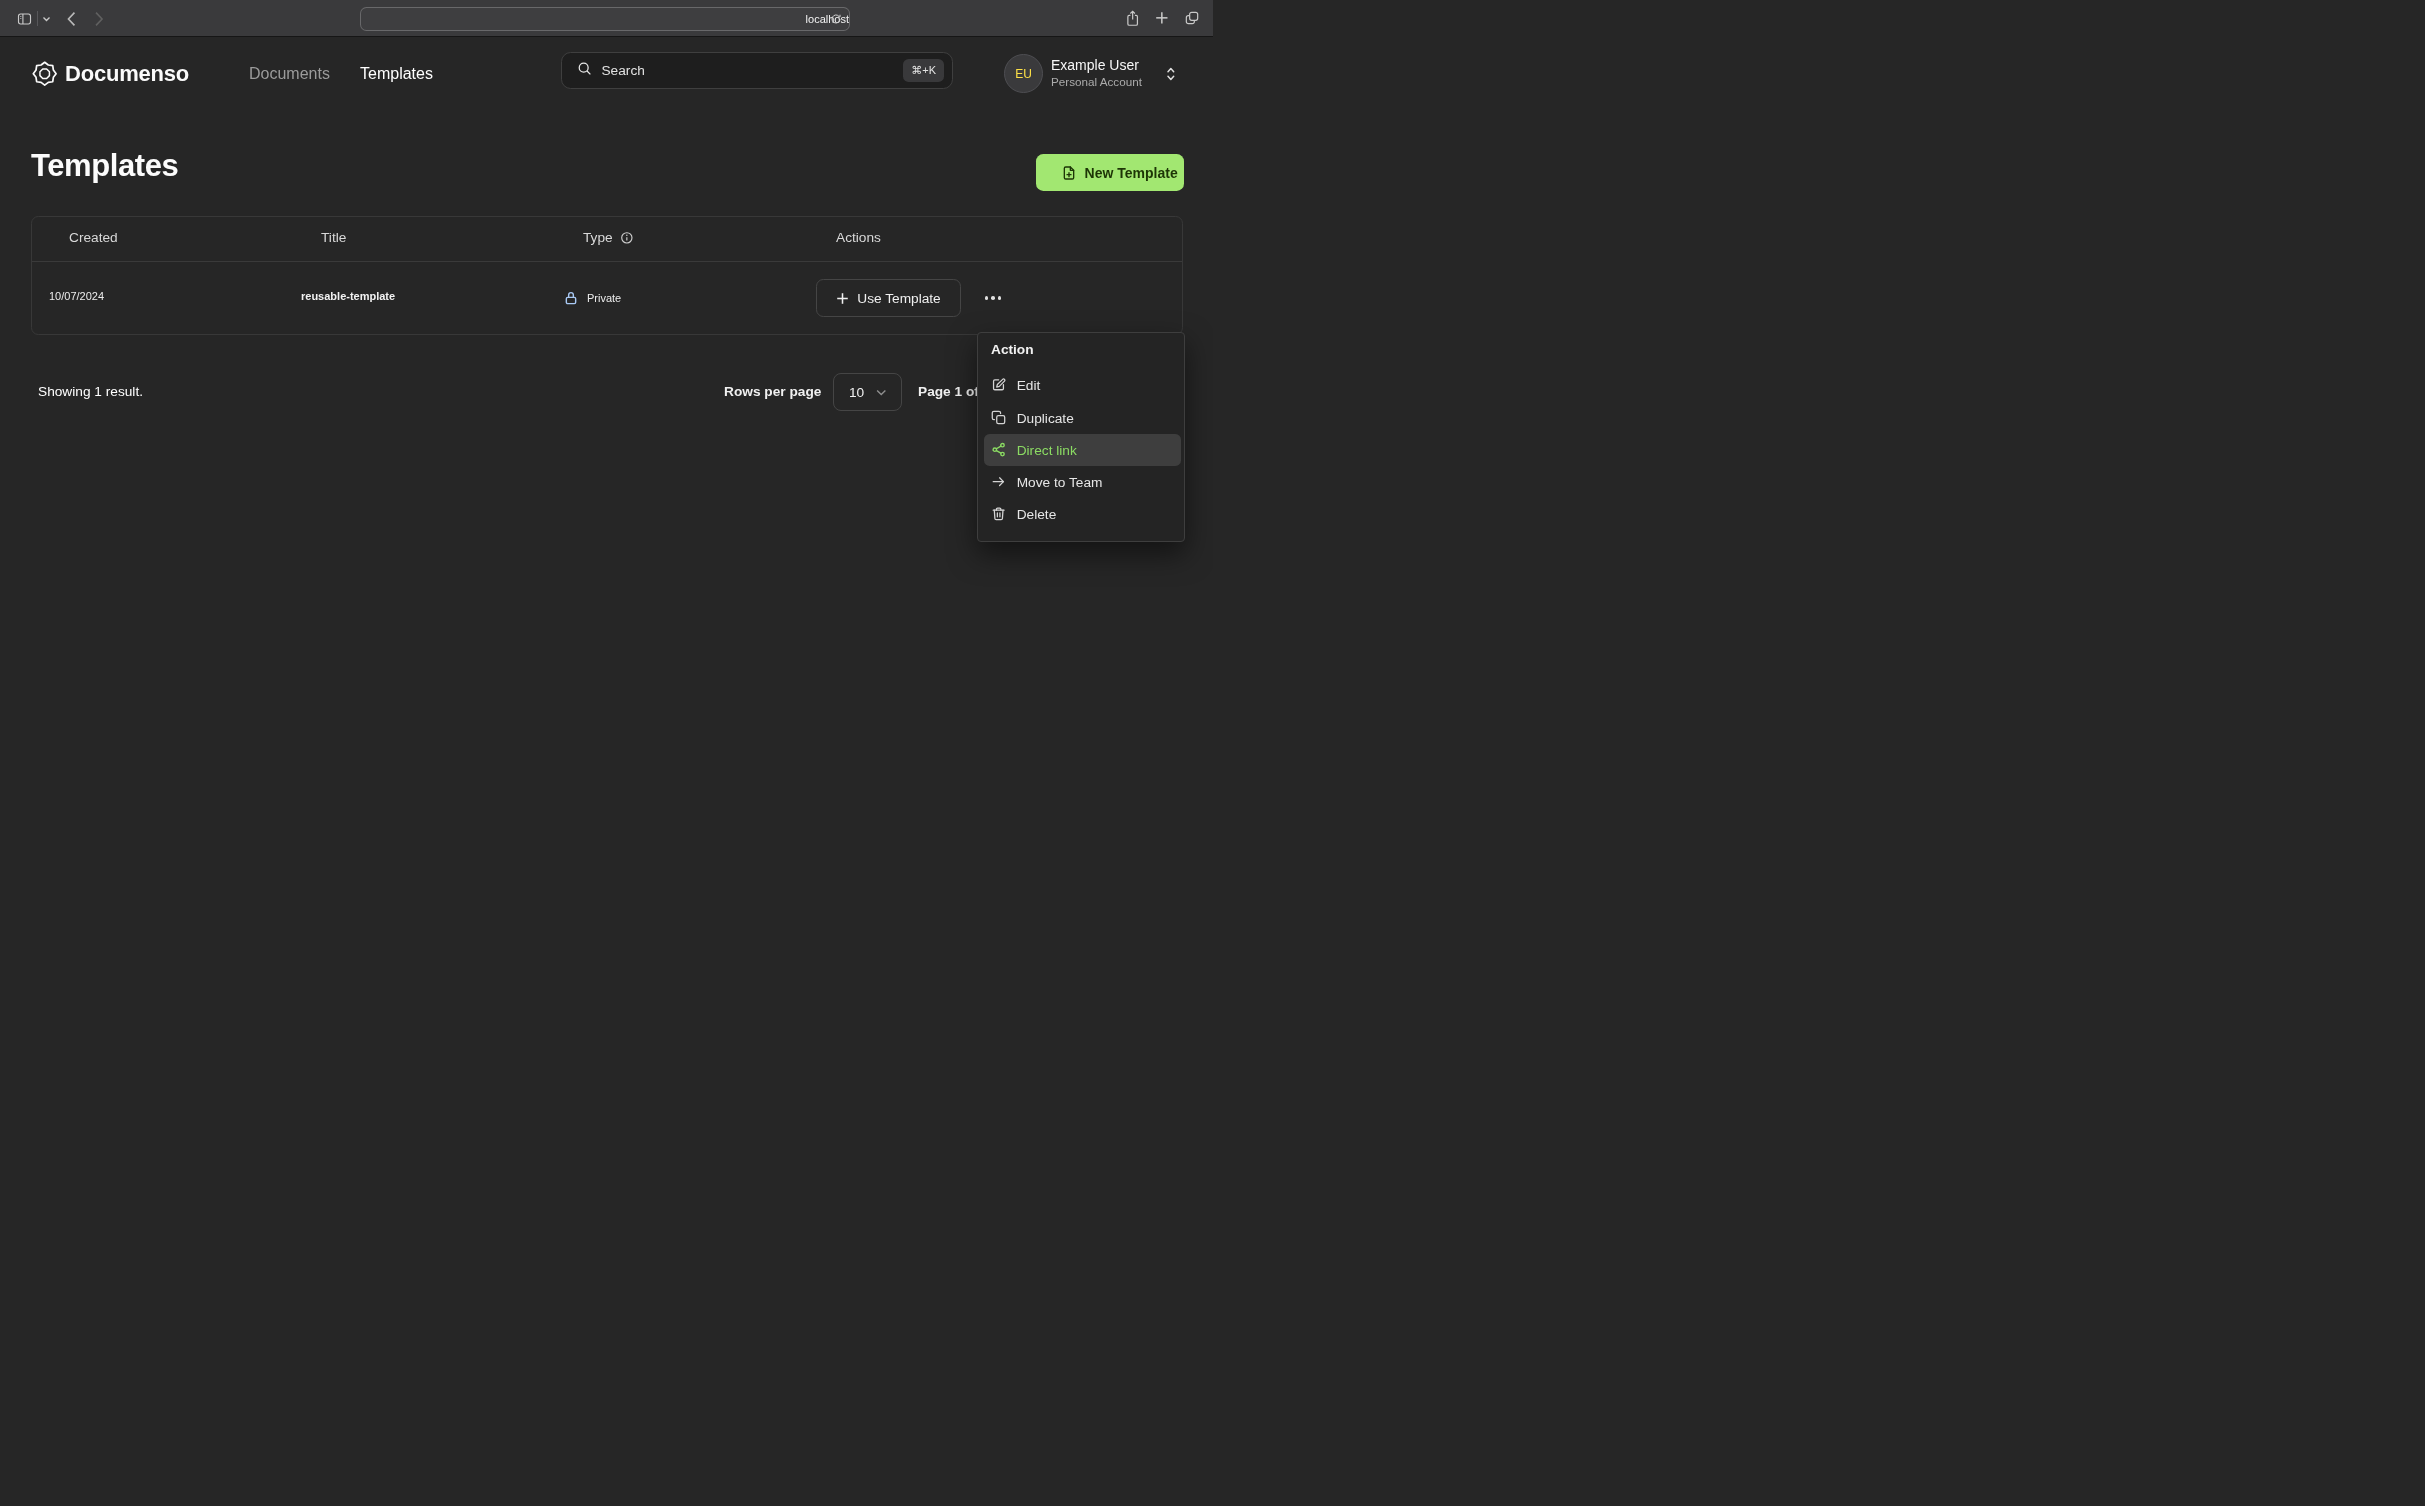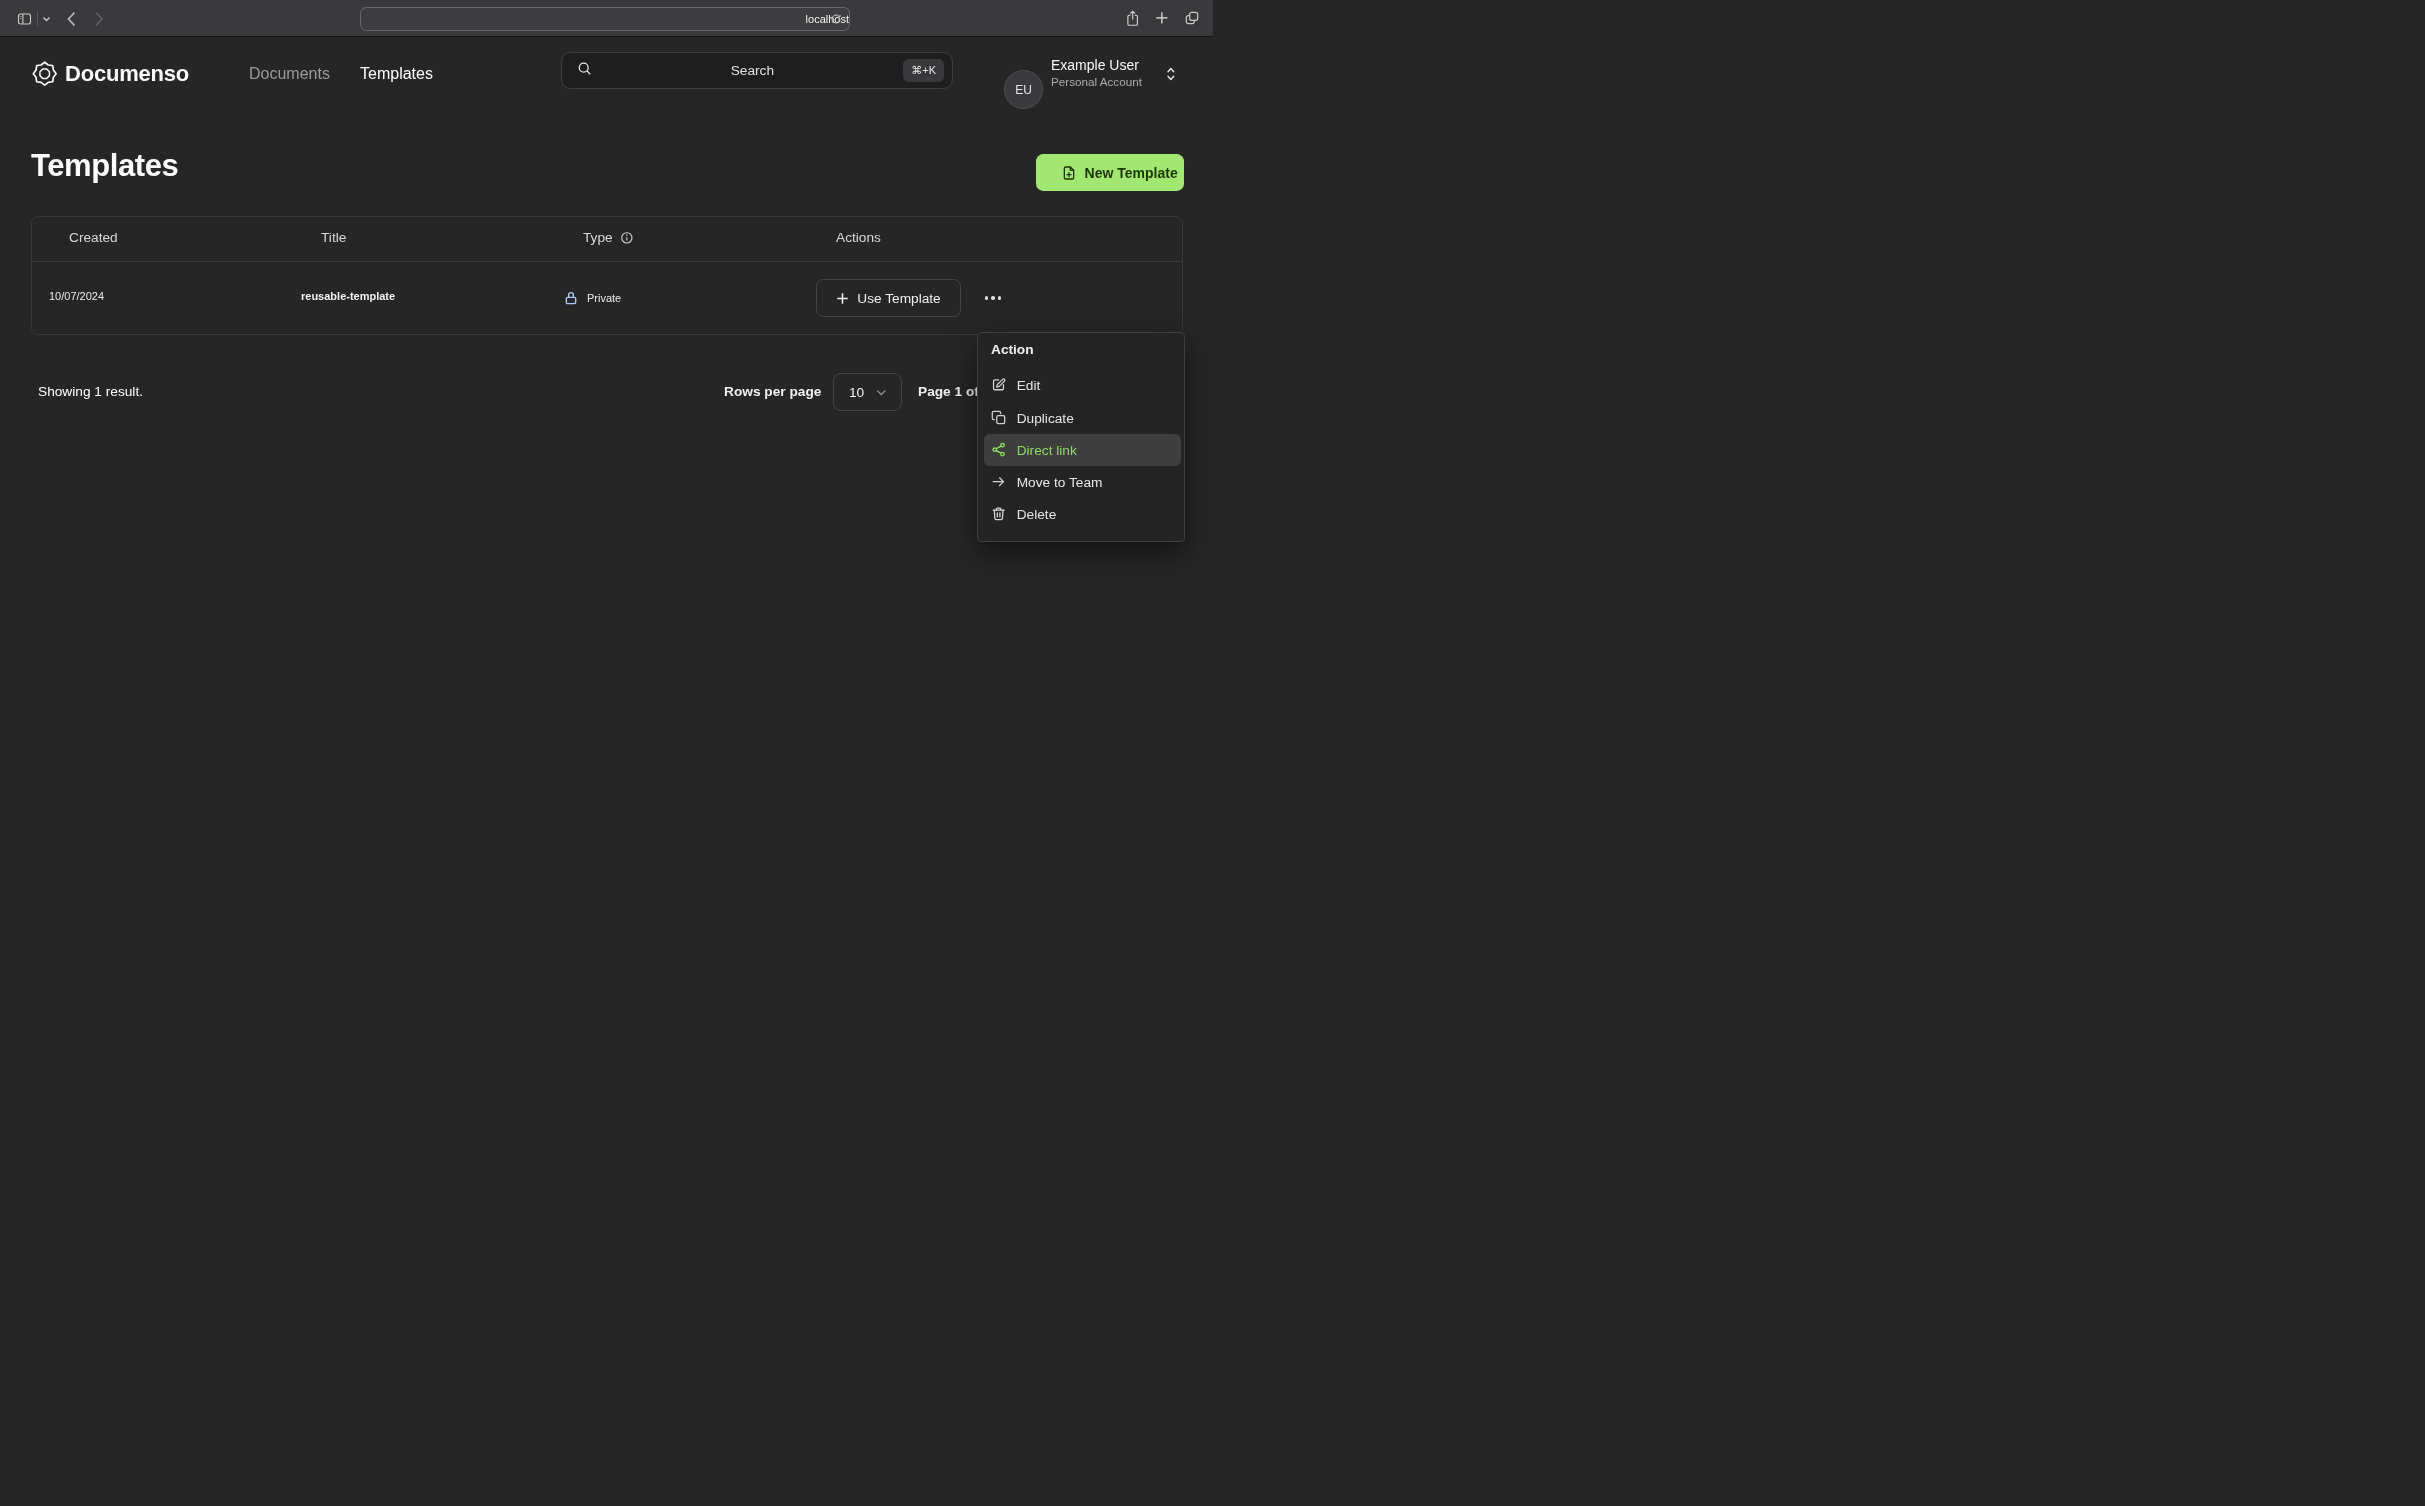--- a/index.html
+++ b/index.html
@@ -19,25 +19,25 @@
   
   .logo-seal { position:absolute; left:31px; top:60px; color:#fafafa; }
   .brand { position:absolute; left:65px; top:61px; font-size:22px; font-weight:700; color:#fafafa; letter-spacing:-0.2px; }
   .nav-link { position:absolute; top:65px; font-size:16px; font-weight:500; color:#9b9b9b; cursor:pointer; }
   .nav-link.active { color:#ffffff; }
   .nav-documents { left:249px; }
   .nav-templates { left:360px; }
 
   .search-box { position:absolute; left:561px; top:52px; width:392px; height:37px; border-radius:9.7px; background:#1e1e1e; border:0.8px solid #3f3f3f; display:flex; align-items:center; }
   .search-box .mag { margin-left:14.5px; color:#e8e8e8; flex:0 0 auto; }
-  .search-input { flex:1; margin-left:9.7px; background:transparent; border:none; outline:none; font-size:13.7px; color:#f5f5f5; font-family:inherit;text-align:center; }
+  .search-input { flex:1; margin-left:9.7px; background:transparent; border:none; outline:none; font-size:13.7px; color:#f5f5f5; font-family:inherit; }
   .search-input::placeholder { color:#e2e2e2; opacity:1; }
   .kbd-badge { margin-right:8px; height:22.6px; padding:0 8px; border-radius:5.6px; background:#39393b; color:#e3e3e3; font-size:11px; display:flex; align-items:center; }
 
-  .avatar { position:absolute; left:1004px; top:70px; width:39px; height:39px; border-radius:50%; background:#3a3a3c; border:1.6px solid #4e4e52; display:flex; align-items:center; justify-content:center; font-size:12px; font-weight:500; color:#e5e5e5; }
+  .avatar { position:absolute; left:1004px; top:54px; width:39px; height:39px; border-radius:50%; background:#3a3a3c; border:1.6px solid #4e4e52; display:flex; align-items:center; justify-content:center; font-size:12px; font-weight:500; color:#fde047; }
   .acct-name { position:absolute; left:1051px; top:57px; font-size:14px; font-weight:500; color:#f7f7f7; }
   .acct-sub { position:absolute; left:1051px; top:75px; font-size:11.7px; color:#ababab; }
   .acct-chevrons { position:absolute; left:1164px; top:64px; color:#e0e0e0; }
 
   
   .page-title { position:absolute; left:31px; top:148px; font-size:31px; font-weight:700; color:#fcfcfc; letter-spacing:-0.4px; }
   .btn-new { position:absolute; left:1036px; top:154px; width:148px; height:37px; border-radius:7.3px; background:#a2e771; color:#1d3506; border:none; display:flex; align-items:center; justify-content:center; gap:7.3px; font-size:14px; font-weight:600; font-family:inherit; cursor:pointer;padding-left:19px; }
 
   
   .tbl { position:absolute; left:31px; top:216px; width:1152px; height:119px; border:0.8px solid #383838; border-radius:7.3px; }

